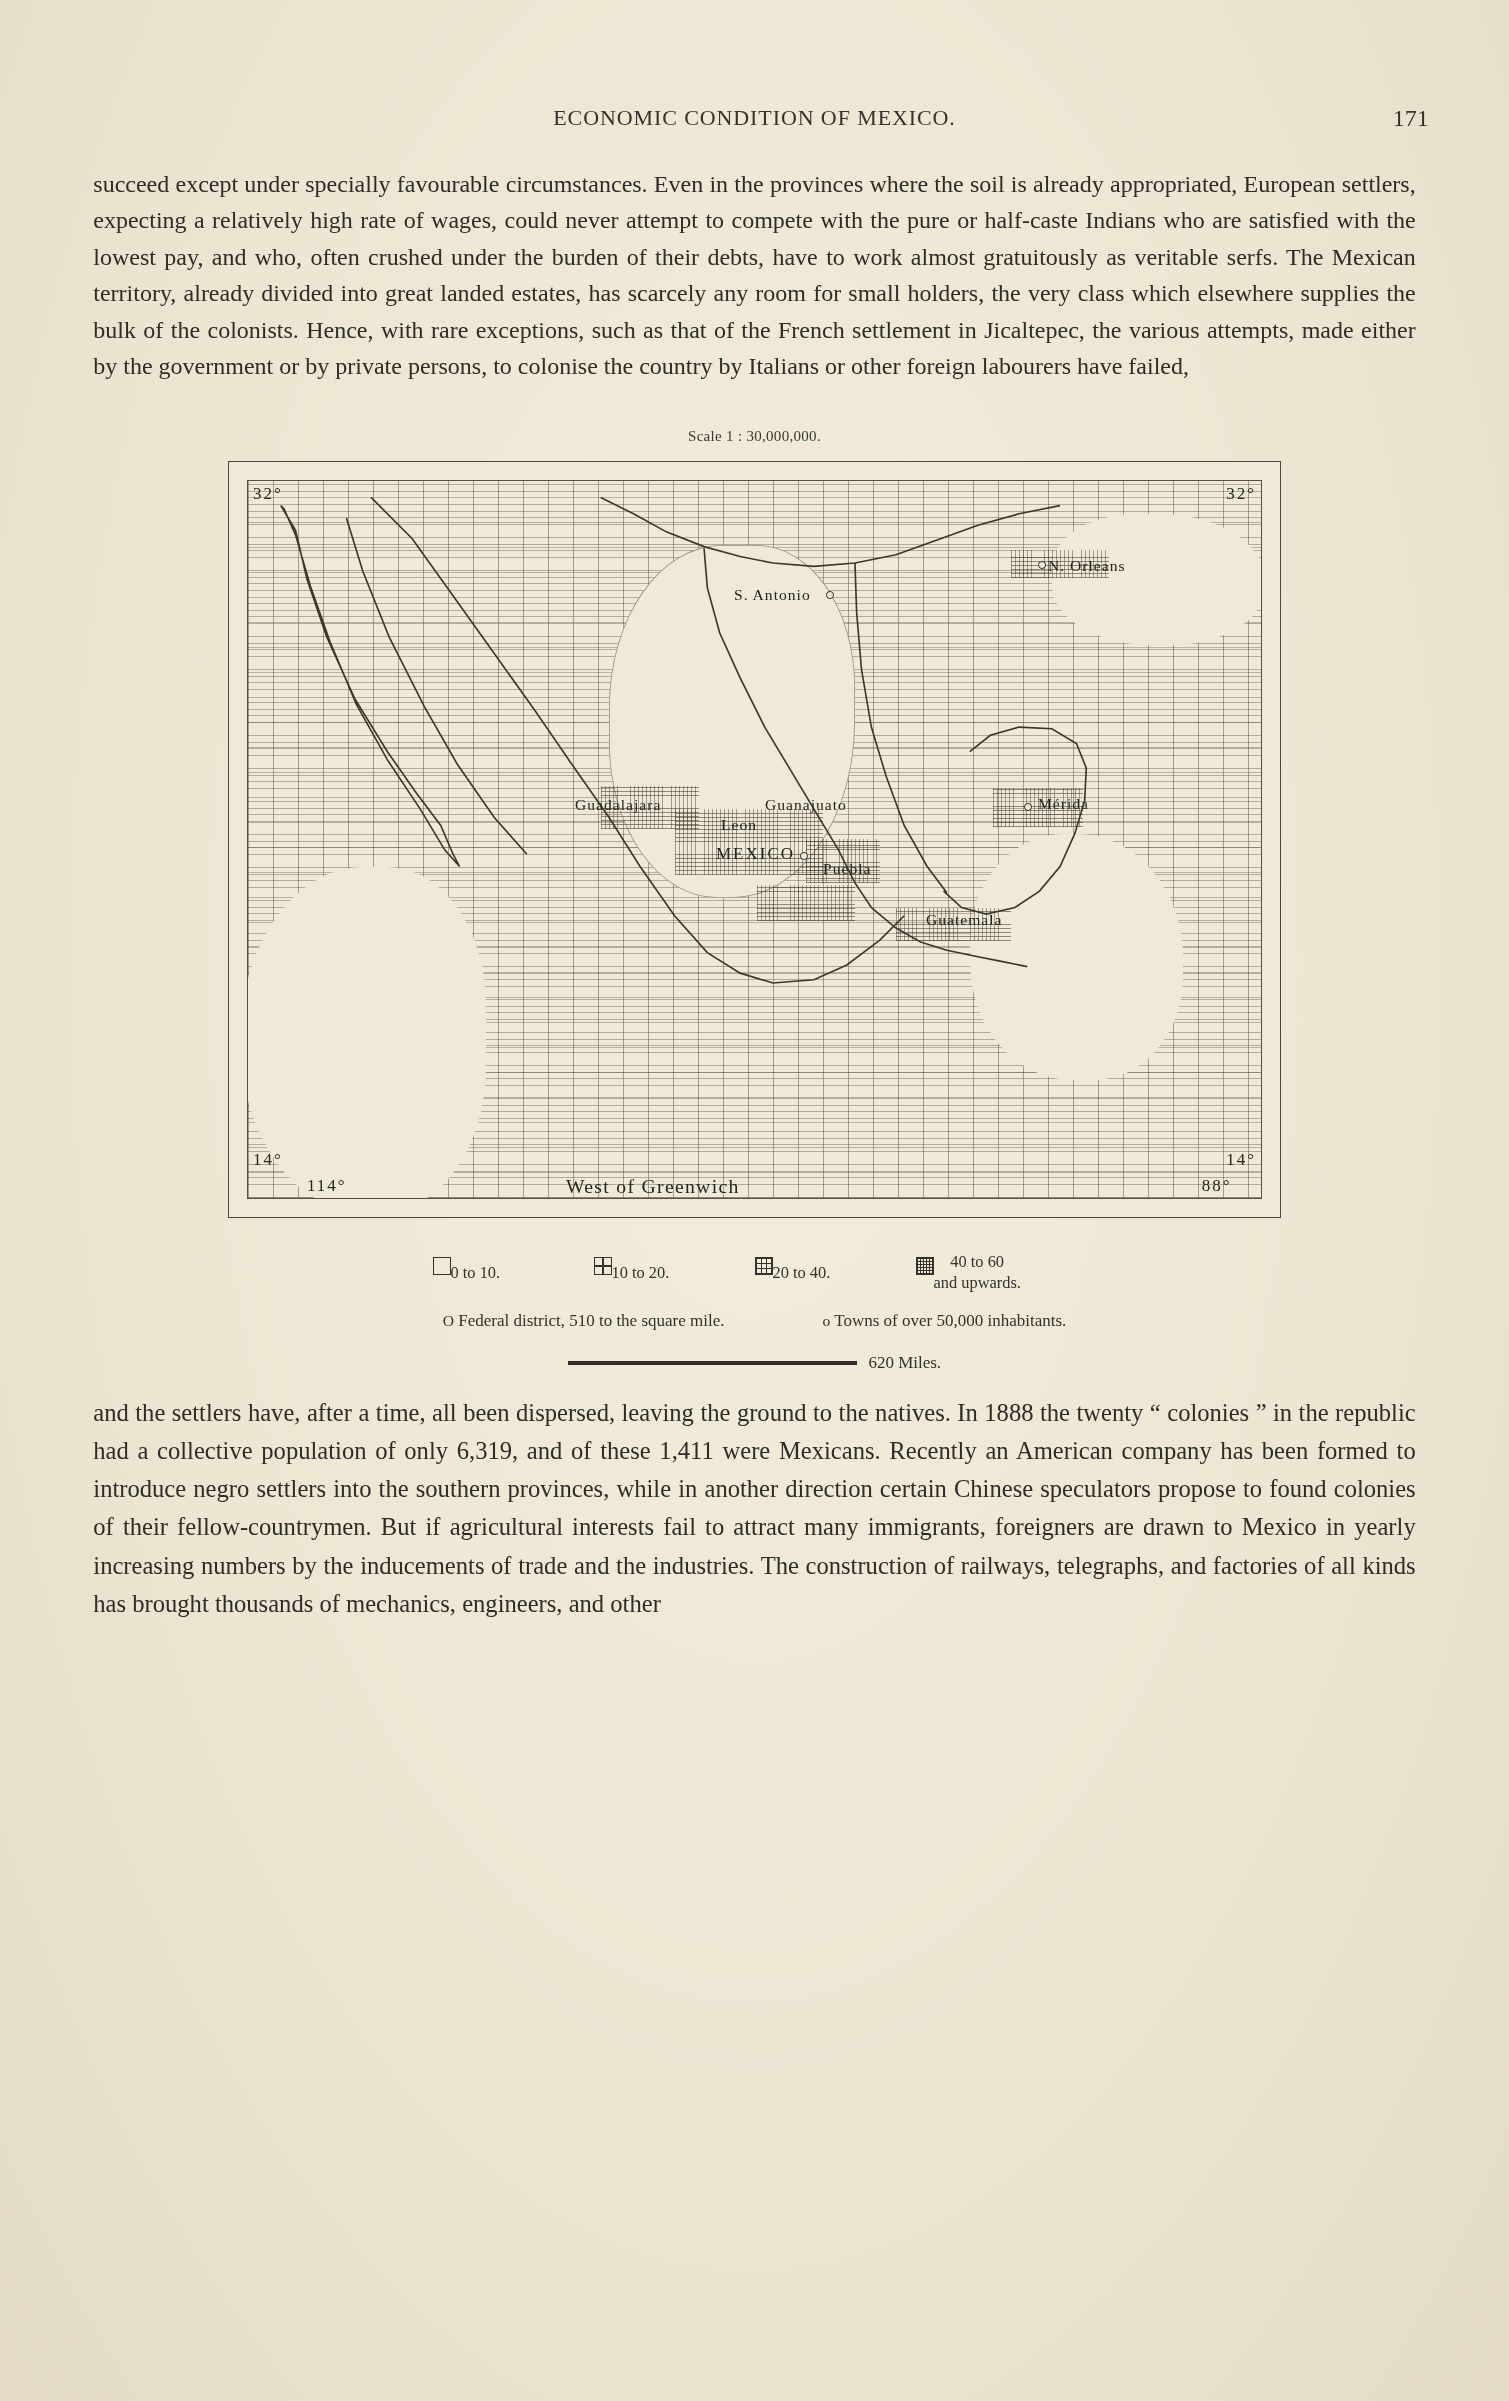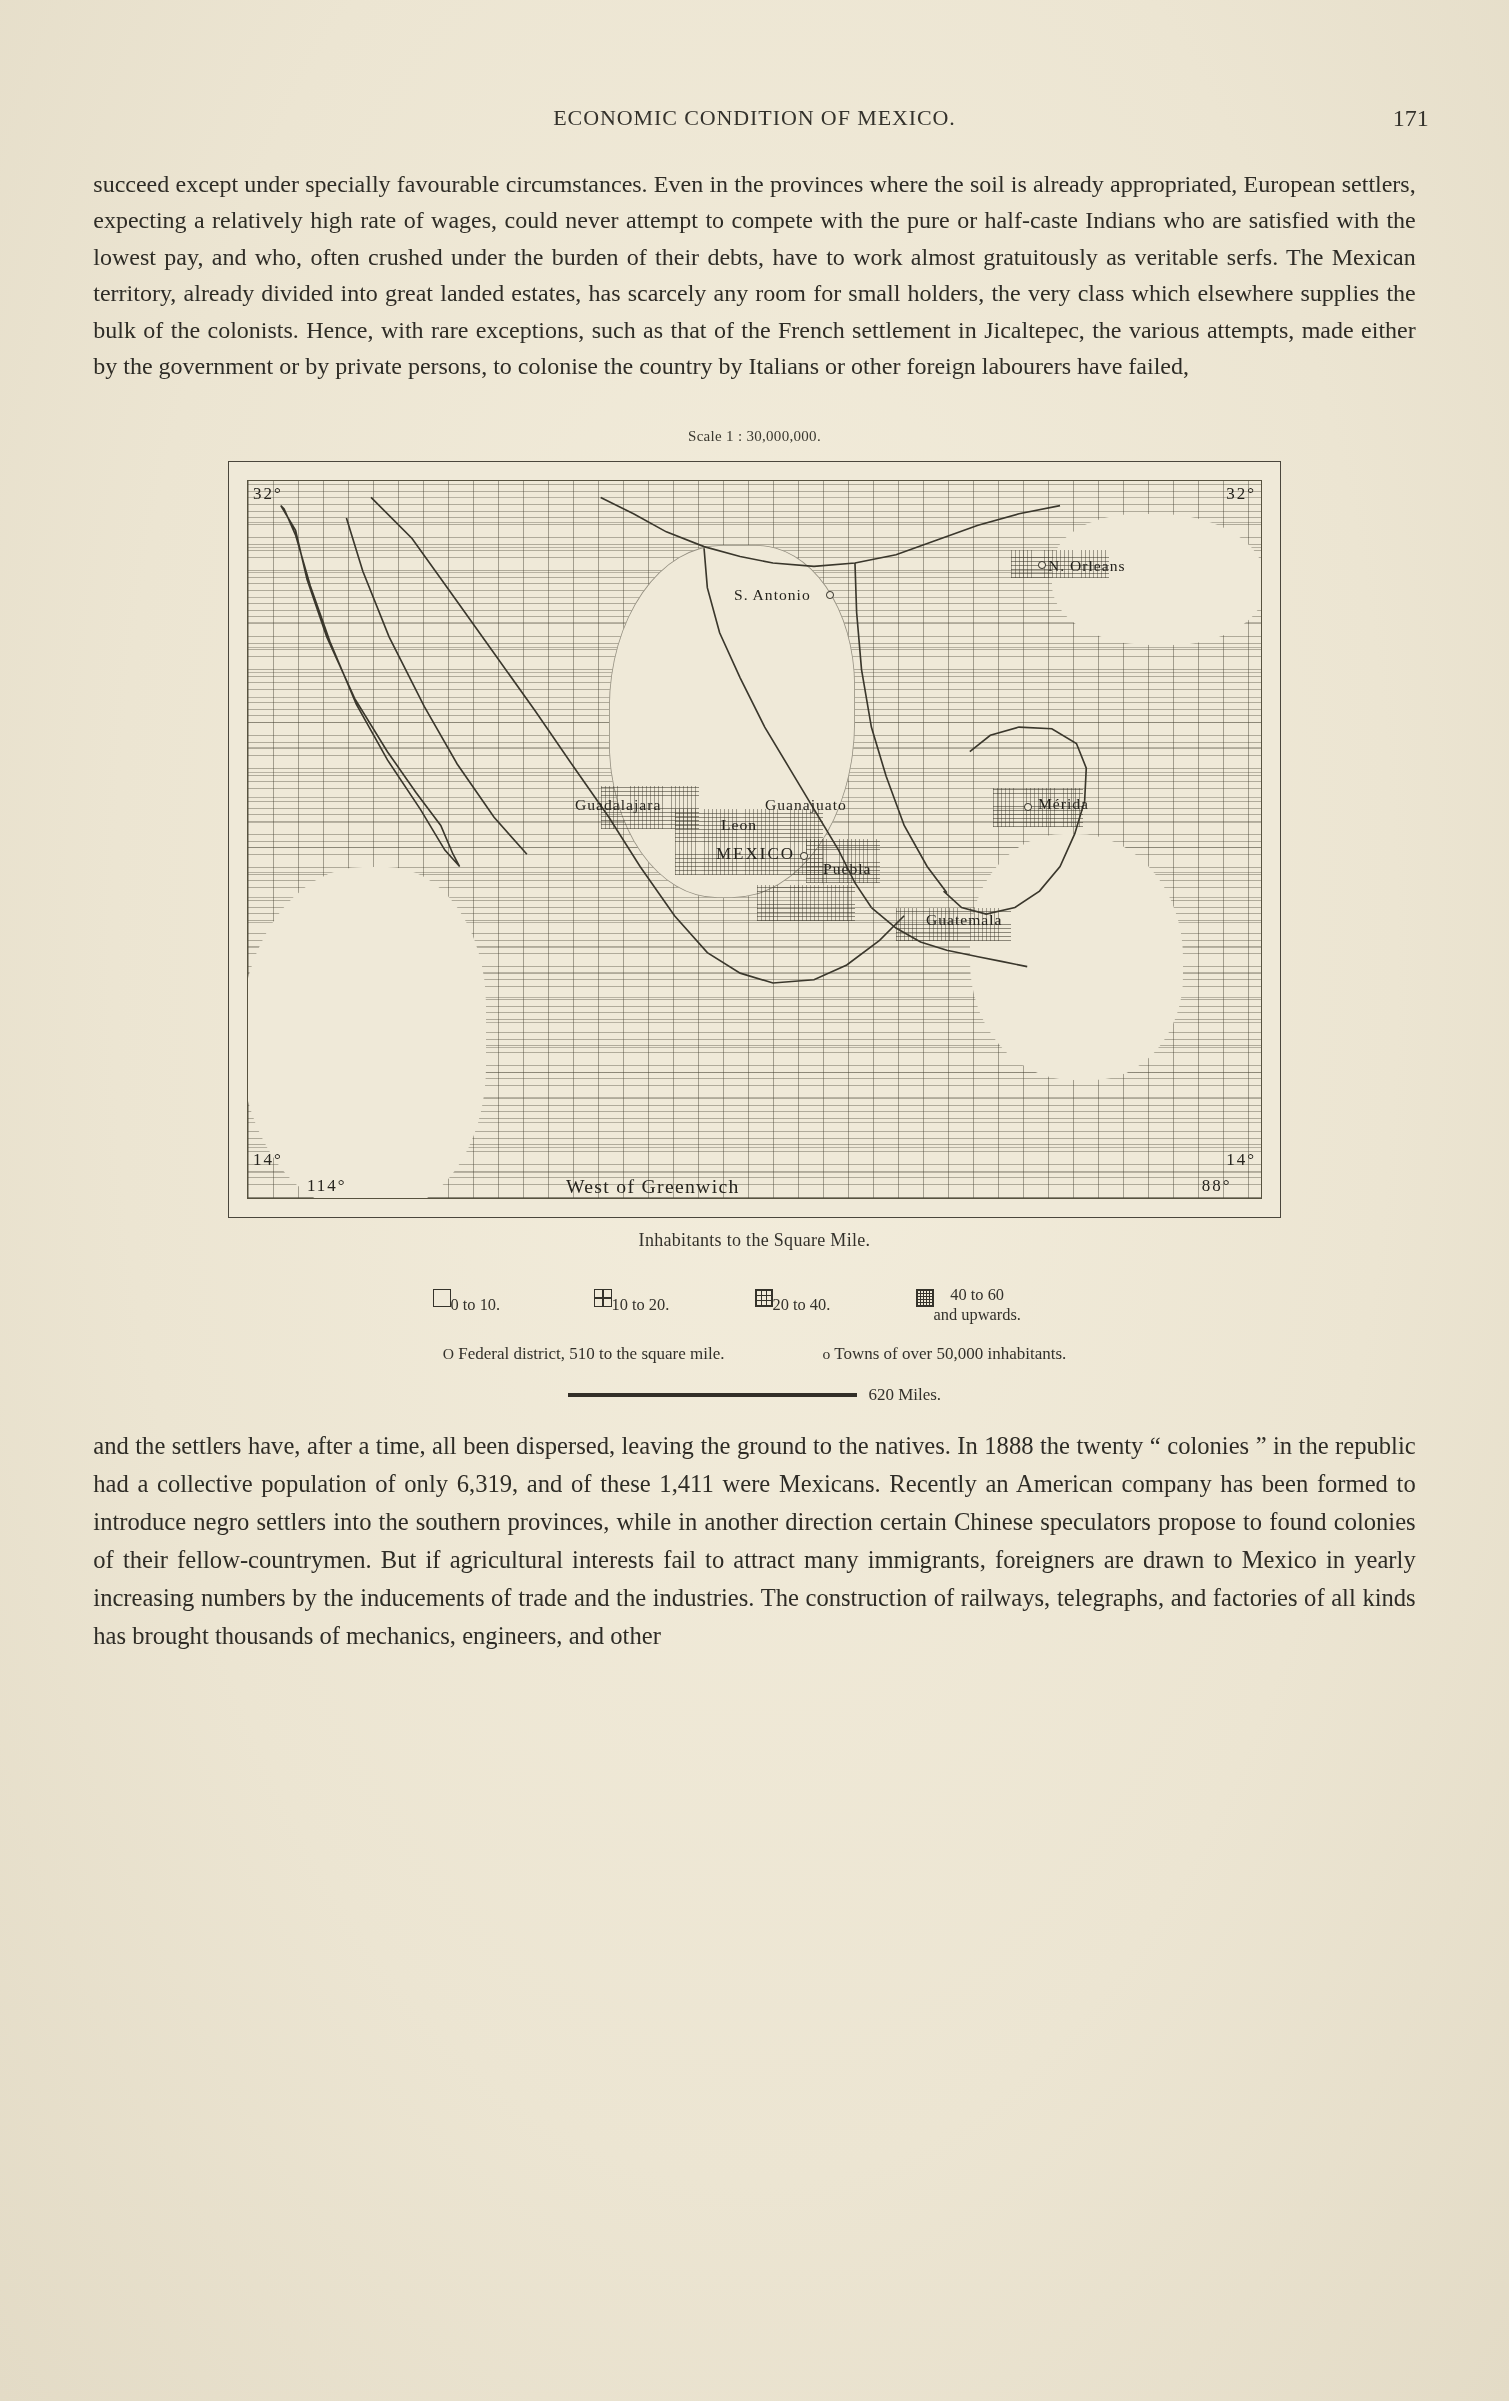--- a/index.html
+++ b/index.html
@@ -333,21 +333,20 @@
           <div class="map-label handw big" style="left:468px;top:363px;">MEXICO</div>
           <div class="map-dot" style="left:552px;top:371px;"></div>
           <div class="map-label handw" style="left:575px;top:379px;">Puebla</div>
           <div class="map-label handw" style="left:790px;top:314px;">Mérida</div>
           <div class="map-dot" style="left:776px;top:322px;"></div>
           <div class="map-label handw" style="left:678px;top:430px;">Guatemala</div>
         </div>
       </div>
 
       <div class="legend">
-        <div class="legend-title">Inhabitants to the Square Mile.</div>
 
         <div class="swatch-row">
           <div class="swatch-cell">
             <div class="swatch sw1"></div>
             <div class="swatch-label">0 to 10.</div>
           </div>
           <div class="swatch-cell">
             <div class="swatch sw2"></div>
             <div class="swatch-label">10 to 20.</div>
           </div>

